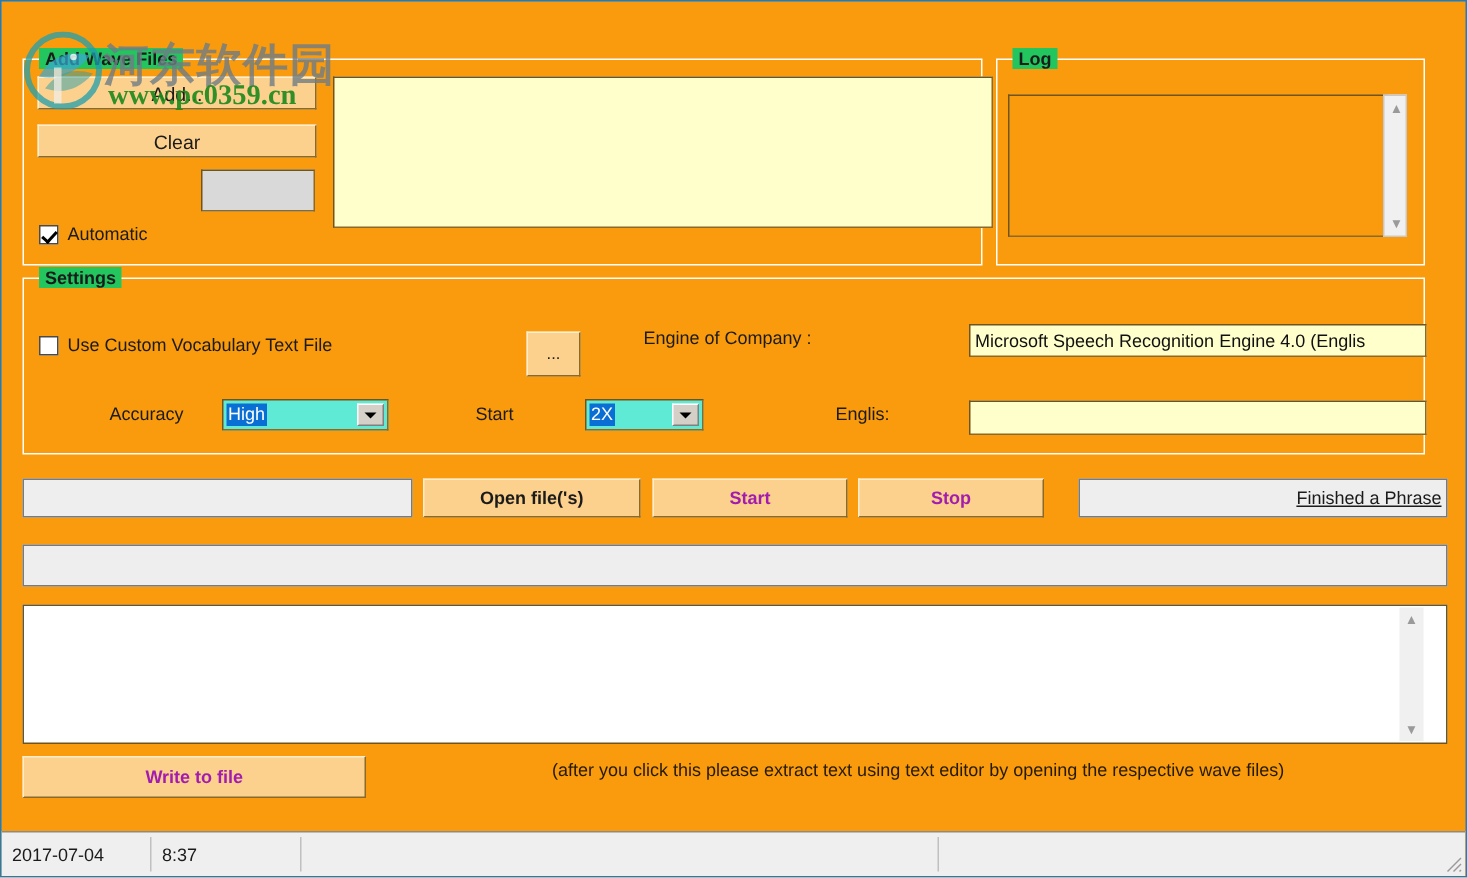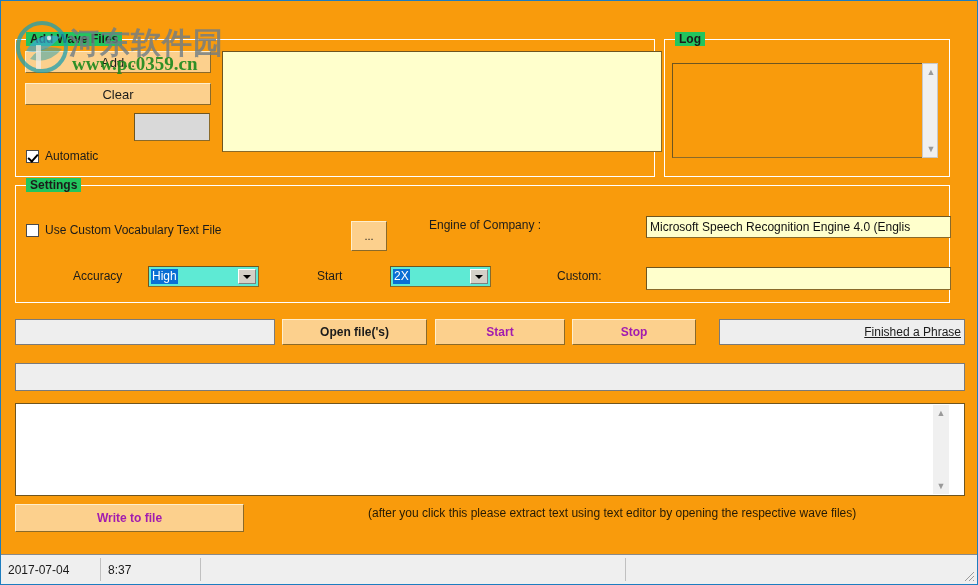--- a/index.html
+++ b/index.html
@@ -312,26 +312,26 @@
   <span class="lbl" style="left:428px; top:217px;">Engine of Company :</span>
   <div class="field" style="left:645px; top:215px; width:305px; height:22px; padding-top:3px;">Microsoft Speech Recognition Engine 4.0 (Englis</div>
 
   <span class="lbl" style="left:72px; top:268px;">Accuracy</span>
   <div class="combo" style="left:147px; top:265px; width:111px; height:21px;">
     <span class="sel">High</span>
     <span class="arrow"></span>
   </div>
 
   <span class="lbl" style="left:316px; top:268px;">Start</span>
-  <div class="combo" style="left:389px; top:265px; width:101px; height:21px;">
+  <div class="combo" style="left:389px; top:265px; width:79px; height:21px;">
     <span class="sel">2X</span>
     <span class="arrow"></span>
   </div>
 
-  <span class="lbl" style="left:556px; top:268px;">Custom:</span>
+  <span class="lbl" style="left:556px; top:268px;">Englis:</span>
   <div class="field" style="left:645px; top:266px; width:305px; height:23px;"></div>
 
   <div class="field greylite" style="left:14px; top:318px; width:260px; height:26px;"></div>
 
   <div class="btn" style="left:281px; top:318px; width:145px; height:26px;">Open file('s)</div>
 
   <div class="btn disabled" style="left:434px; top:318px; width:130px; height:26px;">Start</div>
 
   <div class="btn disabled" style="left:571px; top:318px; width:124px; height:26px;">Stop</div>
 

